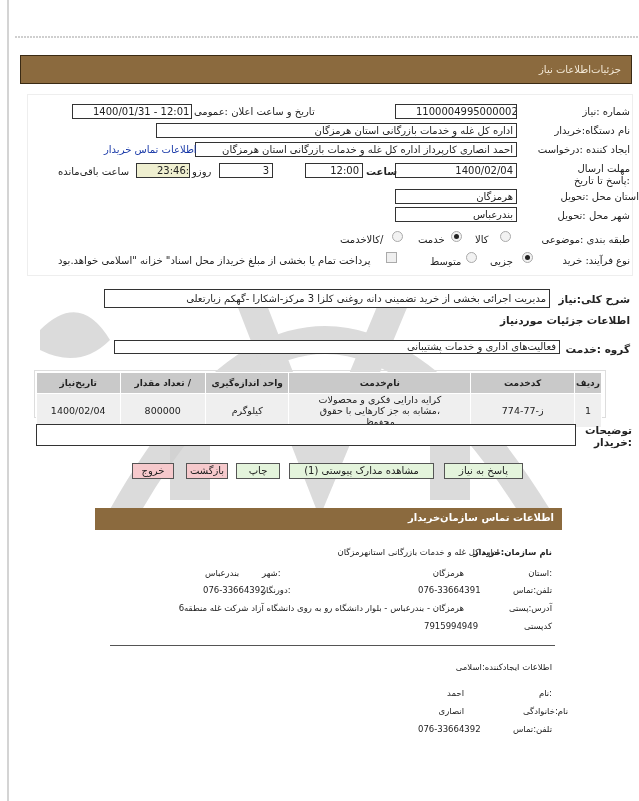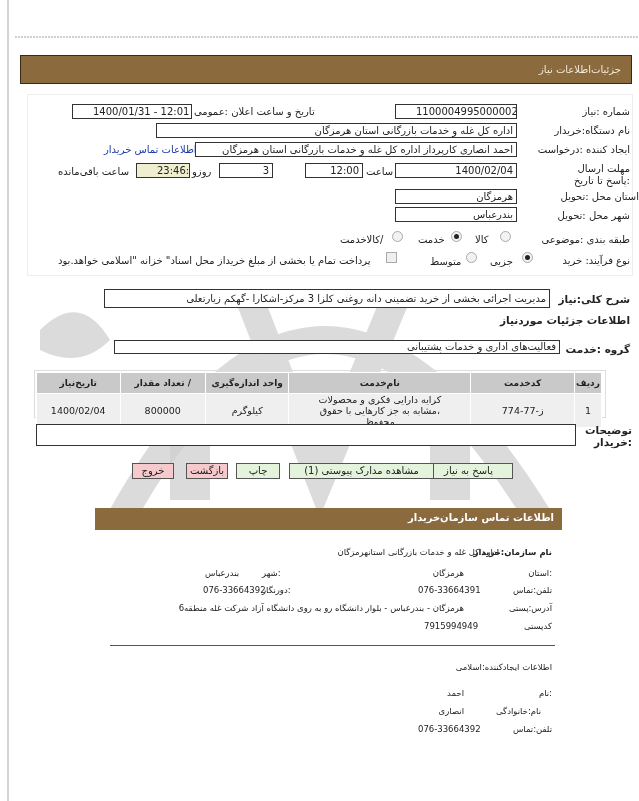--- a/index.html
+++ b/index.html
@@ -68,21 +68,21 @@
 
 <div class="lbl" style="right:9px;top:125px;">نام دستگاه:خریدار</div>
 <div class="box" style="left:156px;top:123px;width:361px;height:15px;">اداره کل غله و خدمات بازرگانی استان هرمزگان</div>
 
 <div class="lbl" style="right:9px;top:144px;">ایجاد کننده :درخواست</div>
 <div class="box" style="left:195px;top:142px;width:322px;height:15px;">احمد انصاری کارپرداز اداره کل غله و خدمات بازرگانی استان هرمزگان</div>
 <div class="lbl link" style="left:104px;top:144px;">اطلاعات تماس خریدار</div>
 
 <div class="lbl" style="right:9px;top:163px;width:75px;white-space:normal;line-height:12px;">مهلت ارسال :پاسخ تا تاریخ</div>
 <div class="box ltr" style="left:395px;top:163px;width:122px;height:15px;">1400/02/04</div>
-<div class="lbl" style="left:366px;top:166px;">ساعت</div>
+<div class="lbl" style="left:366px;top:166px;font-weight:bold;">ساعت</div>
 <div class="box ltr" style="left:305px;top:163px;width:58px;height:15px;">12:00</div>
 <div class="box ltr" style="left:219px;top:163px;width:54px;height:15px;">3</div>
 <div class="lbl" style="left:192px;top:166px;">روزو</div>
 <div class="box ltr yellow" style="left:136px;top:163px;width:54px;height:15px;">23:46:25</div>
 <div class="lbl" style="left:58px;top:166px;">ساعت باقی‌مانده</div>
 
 <div class="lbl" style="right:0;top:191px;">استان محل :تحویل</div>
 <div class="box" style="left:395px;top:189px;width:122px;height:15px;">هرمزگان</div>
 <div class="lbl" style="right:9px;top:210px;">شهر محل :تحویل</div>
 <div class="box" style="left:395px;top:207px;width:122px;height:15px;">بندرعباس</div>
@@ -130,21 +130,21 @@
       <td>کیلوگرم</td>
       <td>800000</td>
       <td>1400/02/04</td>
     </tr>
   </tbody>
 </table>
 
 <div class="lbl bold" style="right:7px;top:424px;width:60px;white-space:normal;line-height:12px;font-size:10.5px;">توضیحات :خریدار</div>
 <div class="box" style="left:36px;top:424px;width:540px;height:22px;"></div>
 
-<div class="btn green" style="left:424px;top:463px;width:89px;">پاسخ به نیاز</div>
+<div class="btn green" style="left:444px;top:463px;width:79px;">پاسخ به نیاز</div>
 <div class="btn green" style="left:289px;top:463px;width:145px;">مشاهده مدارک پیوستی (1)</div>
 <div class="btn green" style="left:236px;top:463px;width:44px;">چاپ</div>
 <div class="btn pink" style="left:186px;top:463px;width:42px;">بازگشت</div>
 <div class="btn pink" style="left:132px;top:463px;width:42px;">خروج</div>
 
 <div class="secbar">
   <span>اطلاعات تماس سازمان‌خریدار</span>
 </div>
 
 <div class="sm bold" style="right:87px;top:547px;">نام سازمان:خریدار</div>
@@ -164,16 +164,16 @@
 <div class="sm" style="right:175px;top:603px;">هرمزگان - بندرعباس - بلوار دانشگاه رو به روی دانشگاه آزاد شرکت غله منطقه6</div>
 
 <div class="sm" style="right:87px;top:621px;">کدپستی</div>
 <div class="sm" style="left:424px;top:621px;">7915994949</div>
 
 <div class="hr"></div>
 
 <div class="sm" style="right:87px;top:662px;">اطلاعات ایجادکننده:اسلامی</div>
 <div class="sm" style="right:87px;top:688px;">:نام</div>
 <div class="sm" style="right:175px;top:688px;">احمد</div>
-<div class="sm" style="right:98px;top:706px;">نام:خانوادگی</div>
+<div class="sm" style="right:71px;top:706px;">نام:خانوادگی</div>
 <div class="sm" style="right:175px;top:706px;">انصاری</div>
 <div class="sm" style="right:87px;top:724px;">تلفن:تماس</div>
 <div class="sm" style="left:418px;top:724px;">076-33664392</div>
 
 </body></html>

